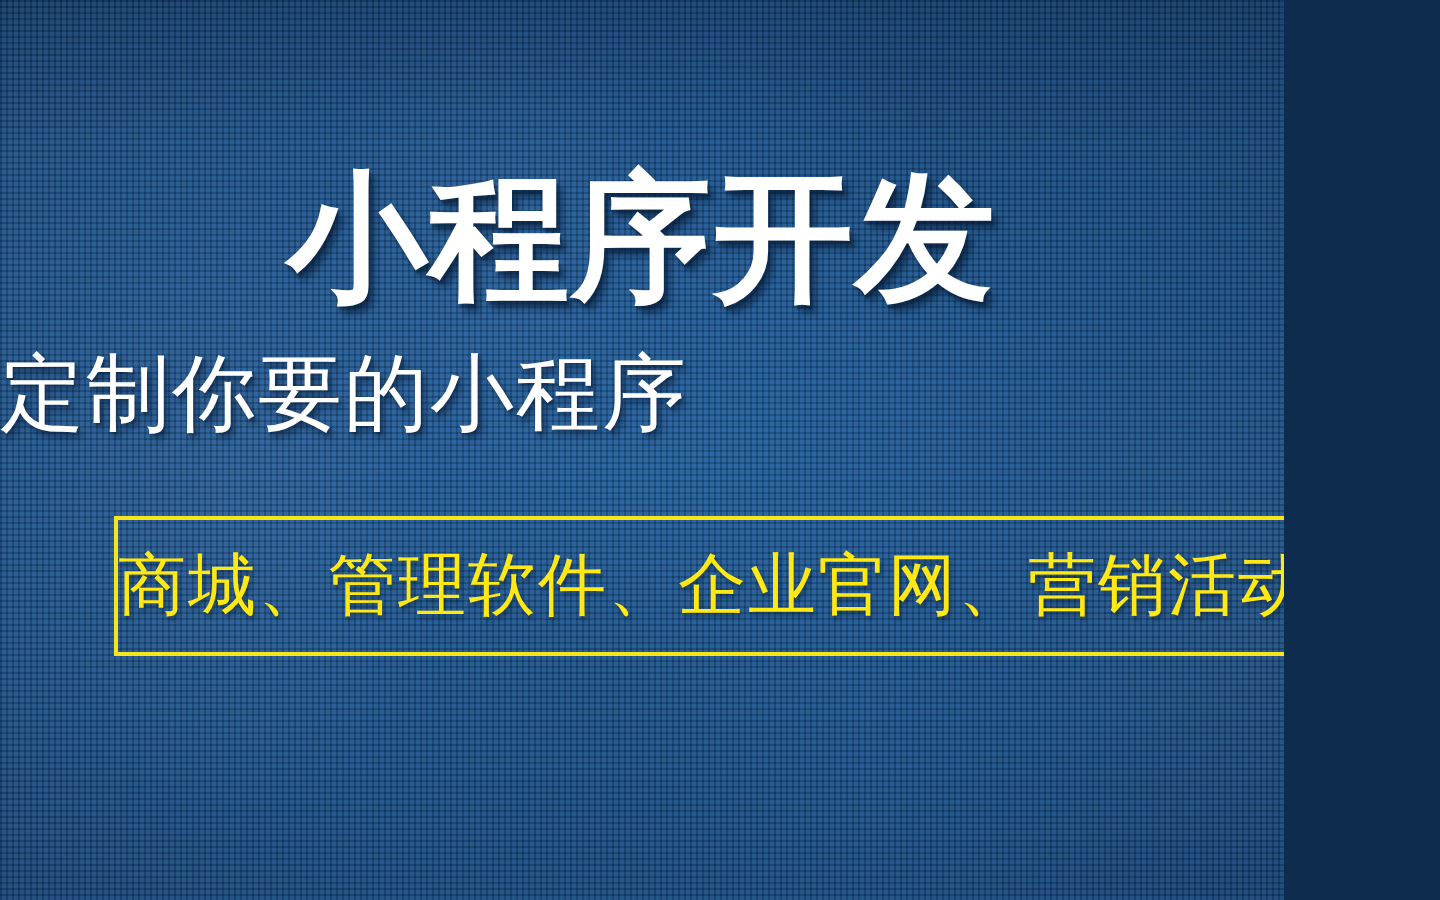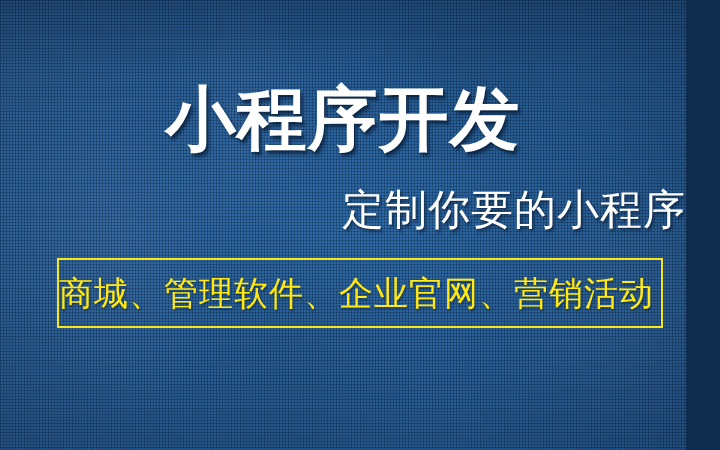--- a/index.html
+++ b/index.html
@@ -7,21 +7,20 @@
     padding: 0;
     background: #0d2c4e;
   }
   #banner {
     position: relative;
     width: 642px;
     height: 450px;
     overflow: hidden;
     font-family: "DejaVu Sans", "Liberation Sans", sans-serif;
     background: #1d5490;
-    padding-left: 44px;
   }
 
   
 
   
   .photo-ghost {
     position: absolute;
     inset: 0;
     background:
       radial-gradient(ellipse 150px 230px at 120px 250px, rgba(255,255,255,0.065) 0%, rgba(255,255,255,0) 70%),
@@ -74,24 +73,24 @@
     color: #ffffff;
     letter-spacing: 1px;
     text-shadow:
       3px 4px 3px rgba(7,28,54,0.55),
       1px 2px 1px rgba(7,28,54,0.45);
     white-space: nowrap;
   }
 
   .subhead {
     position: absolute;
-    top: 189px;
+    top: 176px;
     left: 0;
     right: 0;
-    text-align: right;
+    text-align: left;
     font-size: 42px;
     line-height: 1;
     font-weight: normal;
     color: #ffffff;
     letter-spacing: 1px;
     text-shadow:
       2px 3px 3px rgba(7,28,54,0.50),
       1px 1px 1px rgba(7,28,54,0.40);
     white-space: nowrap;
   }

